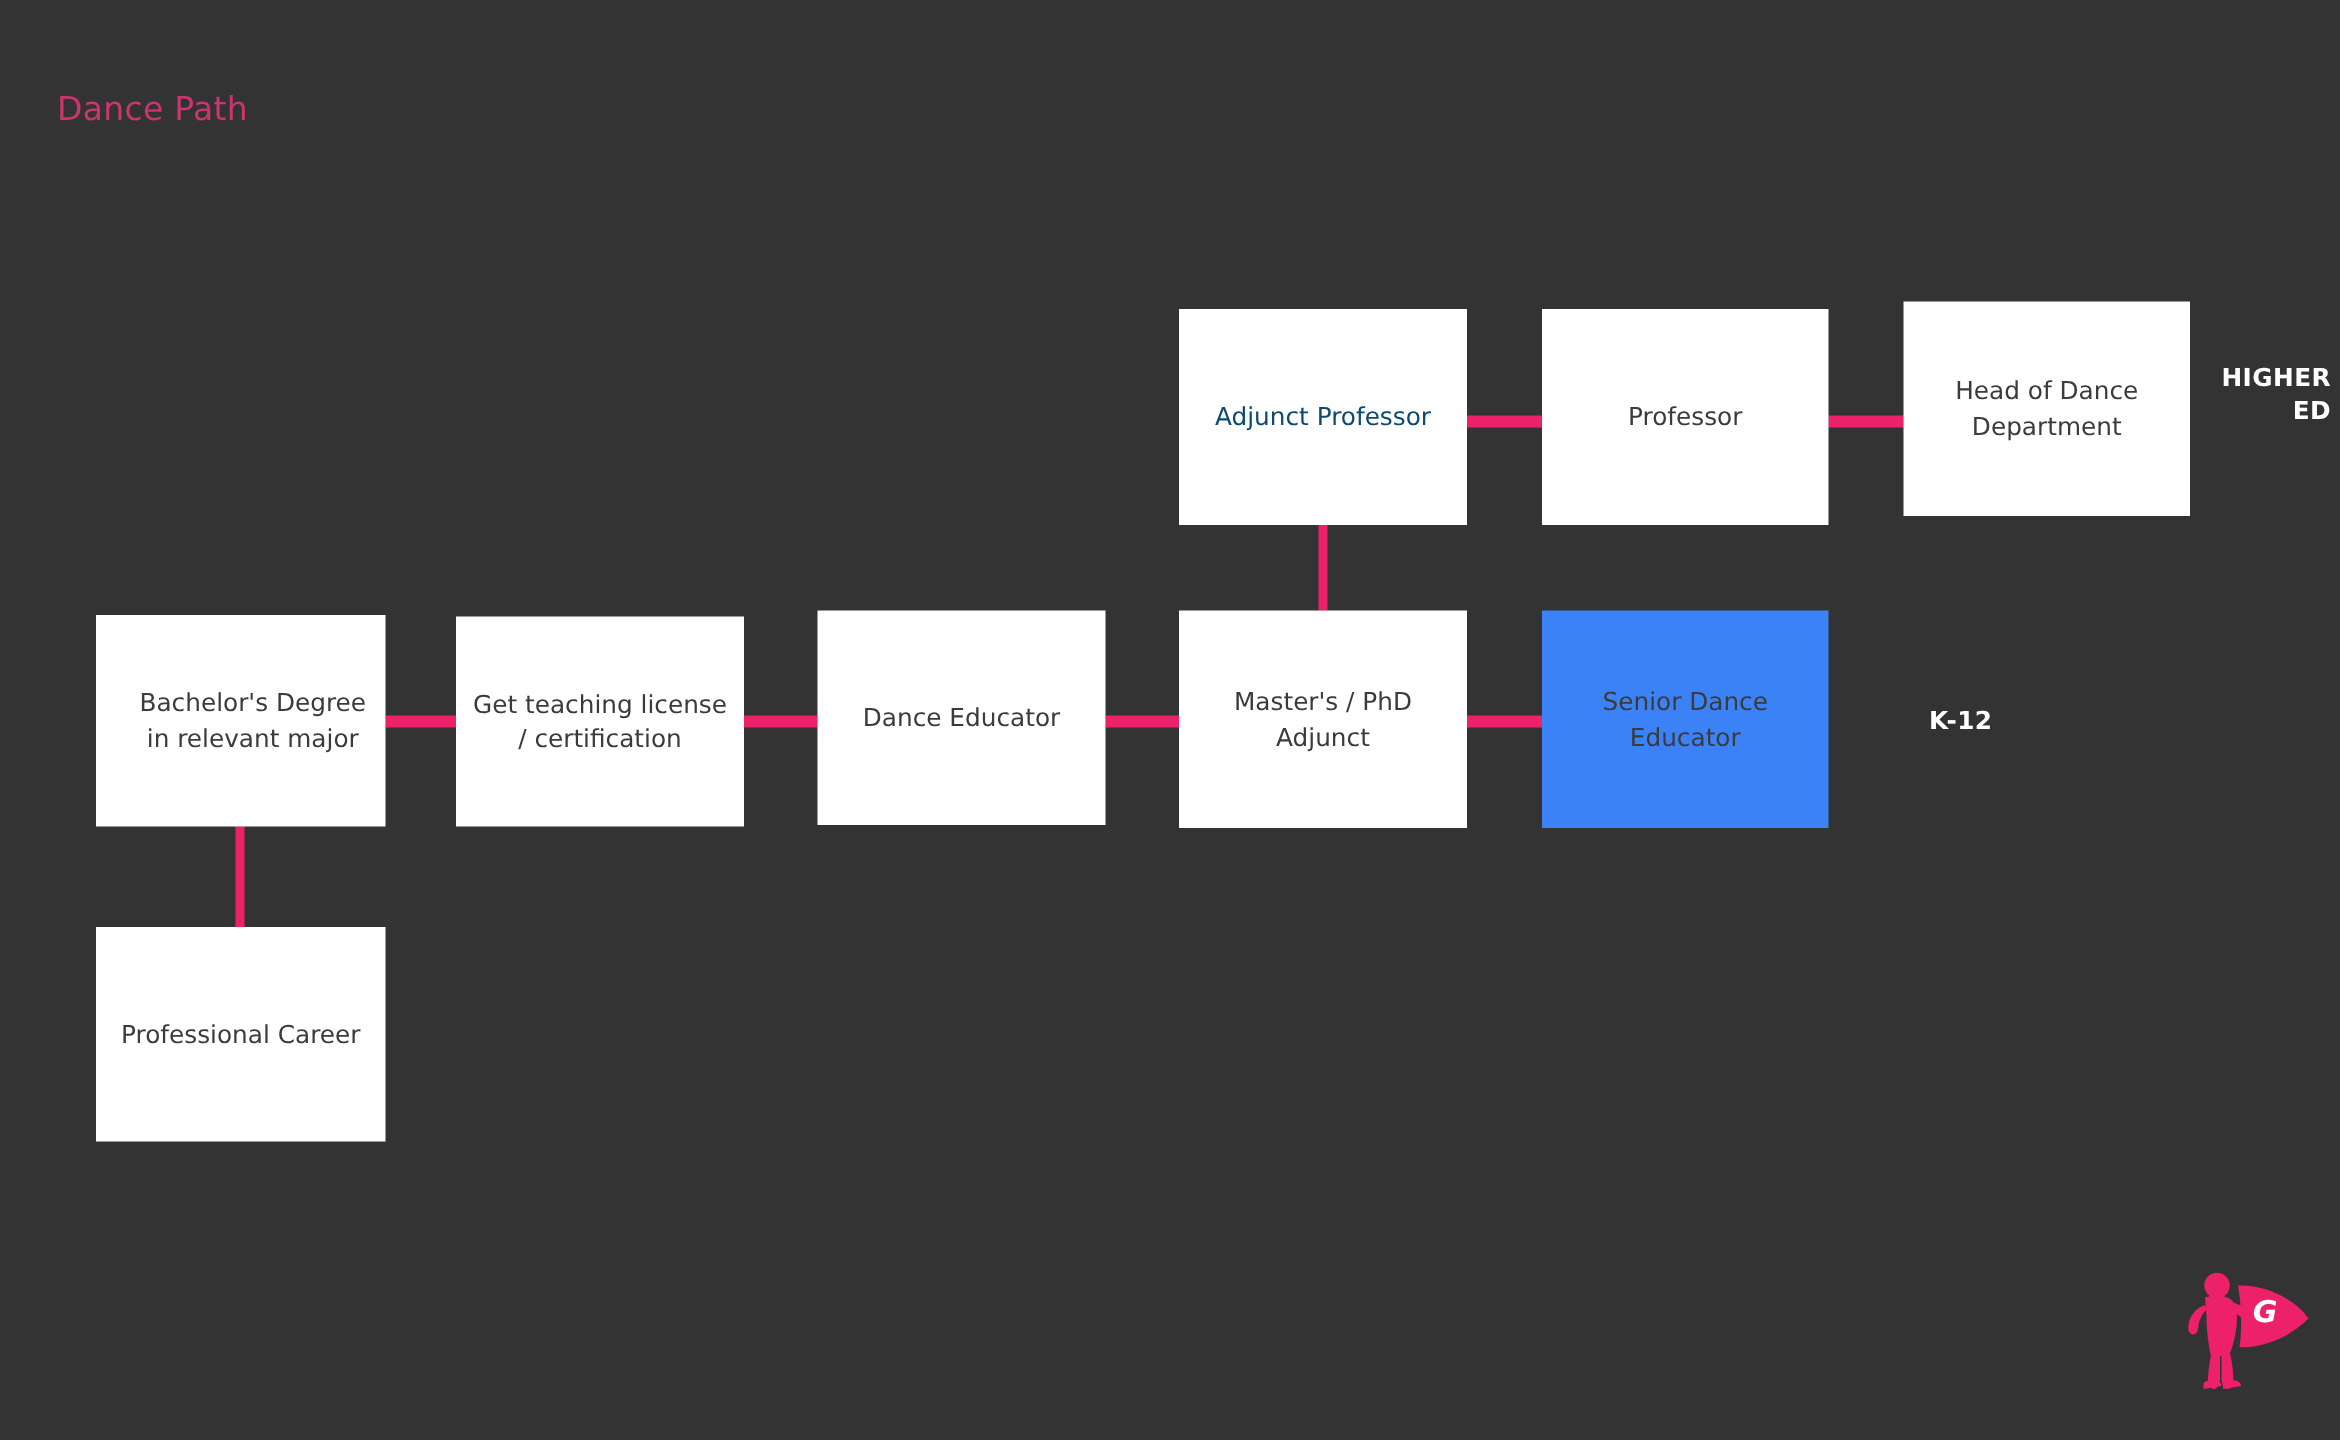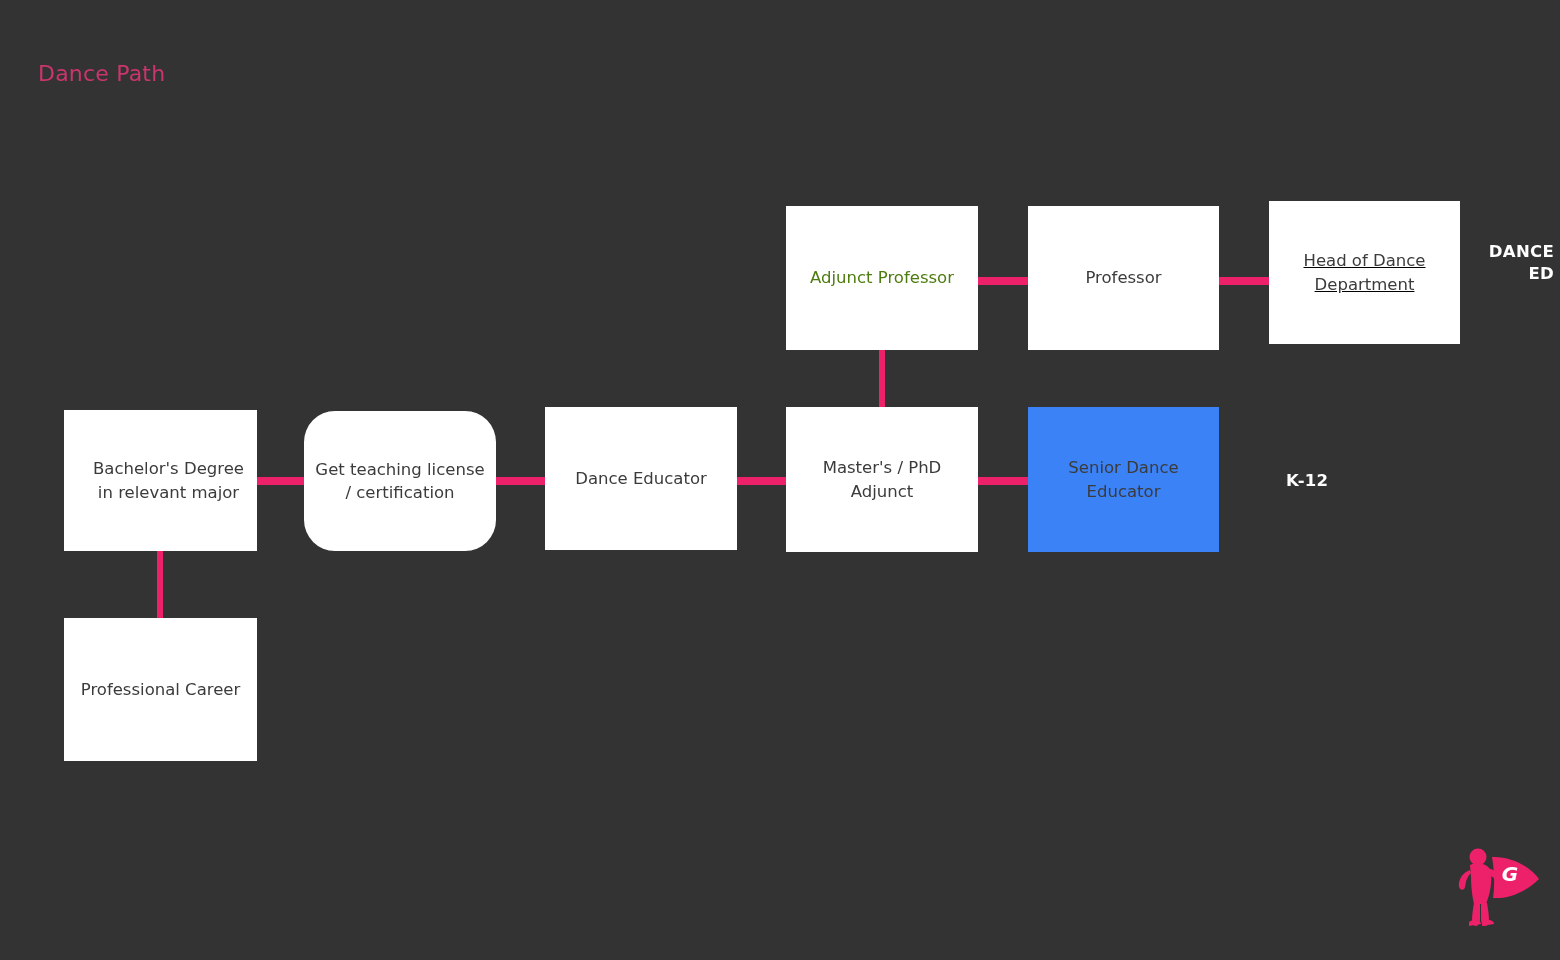--- a/index.html
+++ b/index.html
@@ -122,54 +122,54 @@
       <div class="conn-h" style="left: 737px; top: 477px; background: rgb(236, 33, 105); width: 49px; height: 8px;"></div>
       <div class="conn-h" style="left: 978px; top: 477px; background: rgb(236, 33, 105); width: 50px; height: 8px;"></div>
       <div class="conn-h" style="left: 978px; top: 277px; background: rgb(236, 33, 105); width: 50px; height: 8px;"></div>
       <div class="conn-h" style="left: 1219px; top: 277px; background: rgb(236, 33, 105); width: 50px; height: 8px;"></div>
       <div class="conn-v" style="left: 879px; top: 350px; background: rgb(236, 33, 105); height: 57px; width: 6px;"></div>
       <div class="conn-v" style="left: 157px; top: 551px; background: rgb(236, 33, 105); height: 67px; width: 6px;"></div>
     </div>
 
   <div id="node-layer">
       <div class="node" style="left: 786px; top: 206px; width: 192px; height: 144px; background: rgb(255, 255, 255);">
-        <span class="node-label" style="color: #4d7c0f;">Adjunct Professor</span>
+        <span class="node-label" style="color: #0c4a6e;">Adjunct Professor</span>
       </div>
       <div class="node" style="left: 1028px; top: 206px; width: 191px; height: 144px; background: rgb(255, 255, 255);">
         <span class="node-label" style="color: rgb(59, 59, 59);">Professor</span>
       </div>
-      <div class="node" style="left: 1269px; top: 201px; width: 191px; height: 143px; background: rgb(255, 255, 255); text-decoration: underline;">
+      <div class="node" style="left: 1269px; top: 201px; width: 191px; height: 143px; background: rgb(255, 255, 255);">
         <span class="node-label" style="color: rgb(59, 59, 59);">Head of Dance
 Department</span>
       </div>
       <div class="node" style="left: 64px; top: 410px; width: 193px; height: 141px; background: rgb(255, 255, 255); padding-left: 16px;">
         <span class="node-label" style="color: rgb(59, 59, 59);">Bachelor's Degree
 in relevant major</span>
       </div>
-      <div class="node" style="left: 304px; top: 411px; width: 192px; height: 140px; background: rgb(255, 255, 255); border-radius: 31px;">
+      <div class="node" style="left: 304px; top: 411px; width: 192px; height: 140px; background: rgb(255, 255, 255);">
         <span class="node-label" style="color: rgb(59, 59, 59);">Get teaching license
 / certification</span>
       </div>
       <div class="node" style="left: 545px; top: 407px; width: 192px; height: 143px; background: rgb(255, 255, 255);">
         <span class="node-label" style="color: rgb(59, 59, 59);">Dance Educator</span>
       </div>
       <div class="node" style="left: 786px; top: 407px; width: 192px; height: 145px; background: rgb(255, 255, 255);">
         <span class="node-label" style="color: rgb(59, 59, 59);">Master's / PhD
 Adjunct</span>
       </div>
       <div class="node" style="left: 1028px; top: 407px; width: 191px; height: 145px; background: #3b82f6;">
         <span class="node-label" style="color: rgb(59, 59, 59);">Senior Dance
 Educator</span>
       </div>
       <div class="node" style="left: 64px; top: 618px; width: 193px; height: 143px; background: rgb(255, 255, 255);">
         <span class="node-label" style="color: rgb(59, 59, 59);">Professional Career</span>
       </div>
     </div>
 
-  <div id="label-higher-ed" class="track-label">DANCE
+  <div id="label-higher-ed" class="track-label">HIGHER
 ED</div>
   <div id="label-k12" class="track-label">K-12</div>
 
   <div id="logo">
     <svg viewBox="0 0 96 86" width="96" height="86" aria-hidden="true">
       <g fill="#ec2169">
 
         <path d="M44 14 C62 13 82 23 91 36 C78 49 60 56 45 55 C47 42 46 25 44 14 Z"></path>
 
         <circle cx="30" cy="14" r="8.5"></circle>

